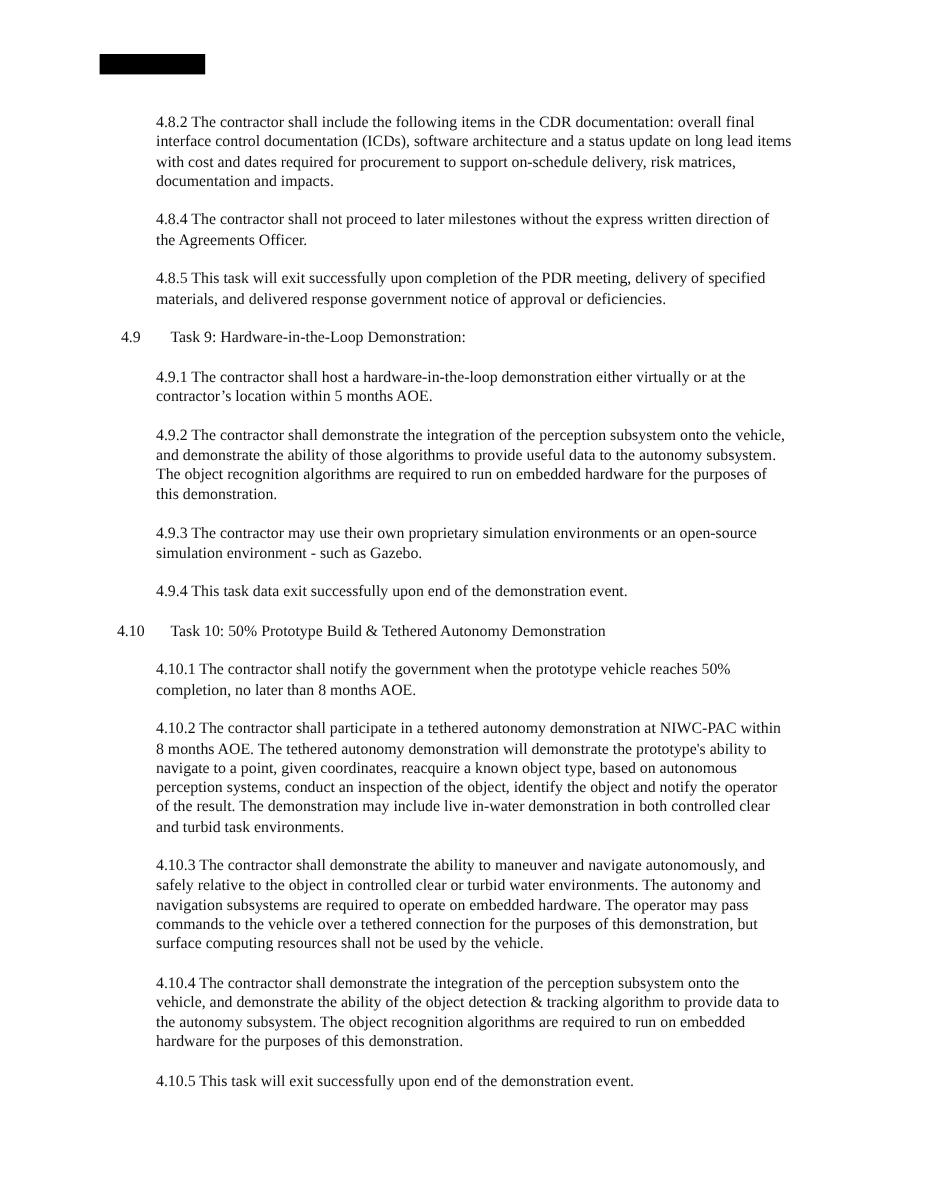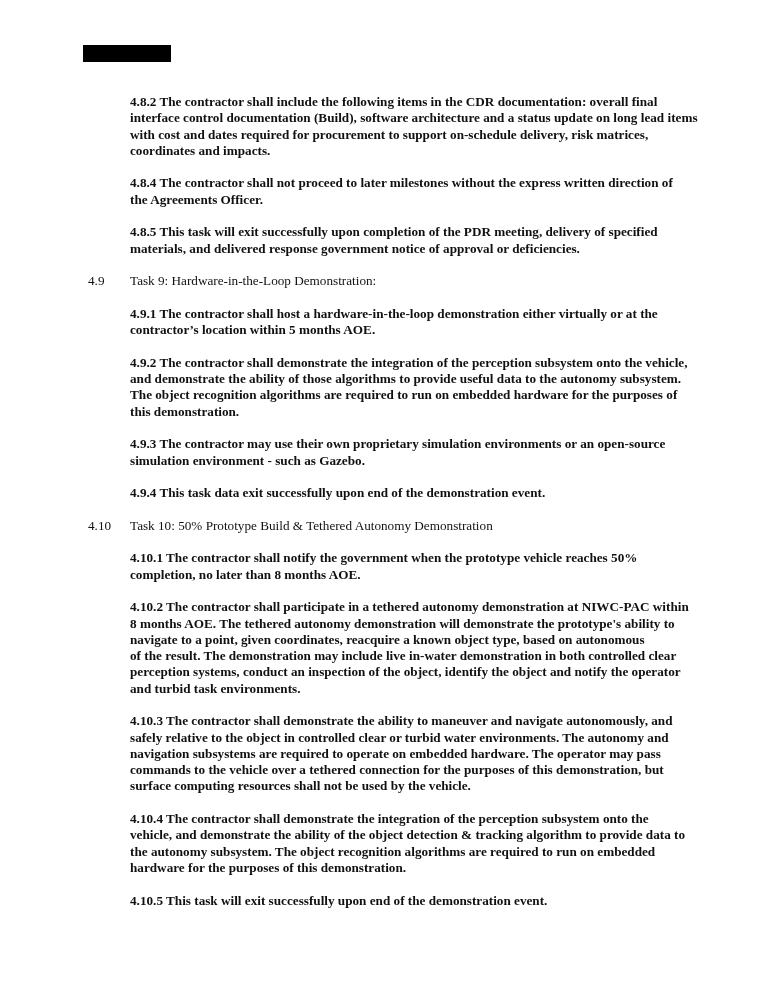--- a/index.html
+++ b/index.html
@@ -1,35 +1,35 @@
 <!DOCTYPE html>
 <html><head>
 <meta charset="utf-8">
 <style>
   html, body { margin: 0; padding: 0; background: #ffffff; }
   body { width: 772px; height: 1000px; position: relative; overflow: hidden;
          font-family: "Liberation Serif", "DejaVu Serif", serif; color: #111; }
   .redaction { position: absolute; left: 83px; top: 45px; width: 88px; height: 17px; background: #000; }
   .content { position: absolute; left: 88px; top: 94px; width: 610px; font-size: 13.2px; line-height: 16.3px; }
   .para { margin: 0 0 16.3px 42px; }
-  .para span { display: block; white-space: nowrap; font-weight: bold; }
-  .section { display: flex; margin: 0 0 16.3px 0; }
+  .para span { display: block; white-space: nowrap; }
+  .section { display: flex; margin: 0 0 16.3px 0; text-align: center; }
   .section .num { width: 42px; flex: none; }
-  .section .title { white-space: nowrap; }
+  .section .title { white-space: nowrap; margin-left: 12px; }
 </style>
 </head>
 <body>
 
 <div class="redaction"></div>
 <div class="content" id="content">
     <div class="para">
       <span>4.8.2 The contractor shall include the following items in the CDR documentation: overall final</span>
-      <span>interface control documentation (Build), software architecture and a status update on long lead items</span>
+      <span>interface control documentation (ICDs), software architecture and a status update on long lead items</span>
       <span>with cost and dates required for procurement to support on-schedule delivery, risk matrices,</span>
-      <span>coordinates and impacts.</span>
+      <span>documentation and impacts.</span>
     </div>
     <div class="para">
       <span>4.8.4 The contractor shall not proceed to later milestones without the express written direction of</span>
       <span>the Agreements Officer.</span>
     </div>
     <div class="para">
       <span>4.8.5 This task will exit successfully upon completion of the PDR meeting, delivery of specified</span>
       <span>materials, and delivered response government notice of approval or deficiencies.</span>
     </div>
     <div class="section">
@@ -58,22 +58,22 @@
       <span class="title">Task 10: 50% Prototype Build &amp; Tethered Autonomy Demonstration</span>
     </div>
     <div class="para">
       <span>4.10.1 The contractor shall notify the government when the prototype vehicle reaches 50%</span>
       <span>completion, no later than 8 months AOE.</span>
     </div>
     <div class="para">
       <span>4.10.2 The contractor shall participate in a tethered autonomy demonstration at NIWC-PAC within</span>
       <span>8 months AOE. The tethered autonomy demonstration will demonstrate the prototype's ability to</span>
       <span>navigate to a point, given coordinates, reacquire a known object type, based on autonomous</span>
+      <span>perception systems, conduct an inspection of the object, identify the object and notify the operator</span>
       <span>of the result. The demonstration may include live in-water demonstration in both controlled clear</span>
-      <span>perception systems, conduct an inspection of the object, identify the object and notify the operator</span>
       <span>and turbid task environments.</span>
     </div>
     <div class="para">
       <span>4.10.3 The contractor shall demonstrate the ability to maneuver and navigate autonomously, and</span>
       <span>safely relative to the object in controlled clear or turbid water environments. The autonomy and</span>
       <span>navigation subsystems are required to operate on embedded hardware. The operator may pass</span>
       <span>commands to the vehicle over a tethered connection for the purposes of this demonstration, but</span>
       <span>surface computing resources shall not be used by the vehicle.</span>
     </div>
     <div class="para">

